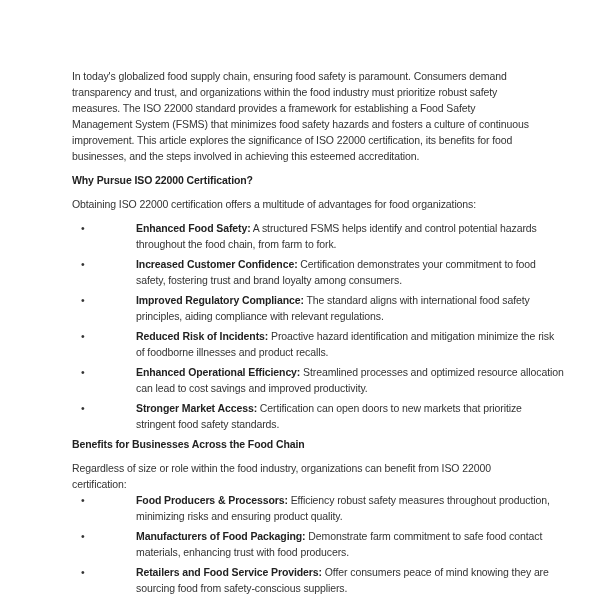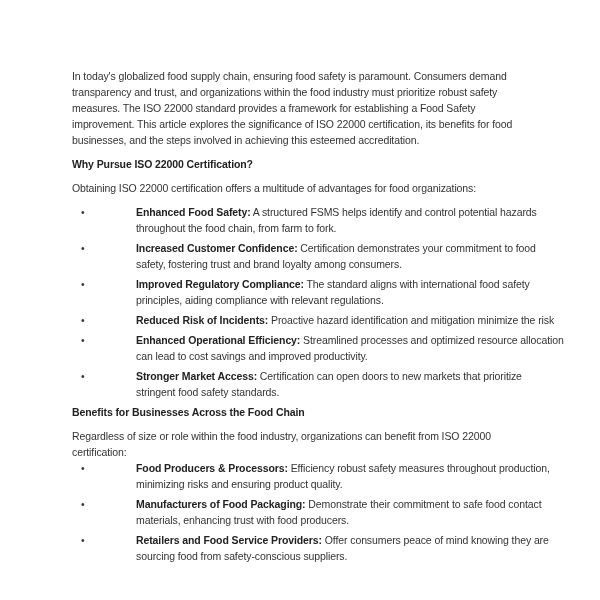--- a/index.html
+++ b/index.html
@@ -41,20 +41,21 @@
 </style>
 </head>
 <body>
 
 <div class="page">
 
   <div class="para">
     <div class="line">In today's globalized food supply chain, ensuring food safety is paramount. Consumers demand</div>
     <div class="line">transparency and trust, and organizations within the food industry must prioritize robust safety</div>
     <div class="line">measures. The ISO 22000 standard provides a framework for establishing a Food Safety</div>
+    <div class="line">Management System (FSMS) that minimizes food safety hazards and fosters a culture of continuous</div>
     <div class="line">improvement. This article explores the significance of ISO 22000 certification, its benefits for food</div>
     <div class="line">businesses, and the steps involved in achieving this esteemed accreditation.</div>
   </div>
 
   <div class="heading">Why Pursue ISO 22000 Certification?</div>
   <div class="lead">Obtaining ISO 22000 certification offers a multitude of advantages for food organizations:</div>
 
   <div class="bullets">
 
     <div class="bullet-item">
@@ -78,20 +79,21 @@
       <div class="bullet-body">
         <div class="line"><span class="bullet-label">Improved Regulatory Compliance:</span><span> The standard aligns with international food safety</span></div>
         <div class="line">principles, aiding compliance with relevant regulations.</div>
       </div>
     </div>
 
     <div class="bullet-item">
       <span class="bullet-marker">•</span>
       <div class="bullet-body">
         <div class="line"><span class="bullet-label">Reduced Risk of Incidents:</span><span> Proactive hazard identification and mitigation minimize the risk</span></div>
+        <div class="line">of foodborne illnesses and product recalls.</div>
       </div>
     </div>
 
     <div class="bullet-item">
       <span class="bullet-marker">•</span>
       <div class="bullet-body">
         <div class="line"><span class="bullet-label">Enhanced Operational Efficiency:</span><span> Streamlined processes and optimized resource allocation</span></div>
         <div class="line">can lead to cost savings and improved productivity.</div>
       </div>
     </div>
@@ -118,21 +120,21 @@
       <span class="bullet-marker">•</span>
       <div class="bullet-body">
         <div class="line"><span class="bullet-label">Food Producers &amp; Processors:</span><span> Efficiency robust safety measures throughout production,</span></div>
         <div class="line">minimizing risks and ensuring product quality.</div>
       </div>
     </div>
 
     <div class="bullet-item">
       <span class="bullet-marker">•</span>
       <div class="bullet-body">
-        <div class="line"><span class="bullet-label">Manufacturers of Food Packaging:</span><span> Demonstrate their commitment to safe food contact</span></div>
+        <div class="line"><span class="bullet-label">Manufacturers of Food Packaging:</span><span> Demonstrate farm commitment to safe food contact</span></div>
         <div class="line">materials, enhancing trust with food producers.</div>
       </div>
     </div>
 
     <div class="bullet-item">
       <span class="bullet-marker">•</span>
       <div class="bullet-body">
         <div class="line"><span class="bullet-label">Retailers and Food Service Providers:</span><span> Offer consumers peace of mind knowing they are</span></div>
         <div class="line">sourcing food from safety-conscious suppliers.</div>
       </div>

